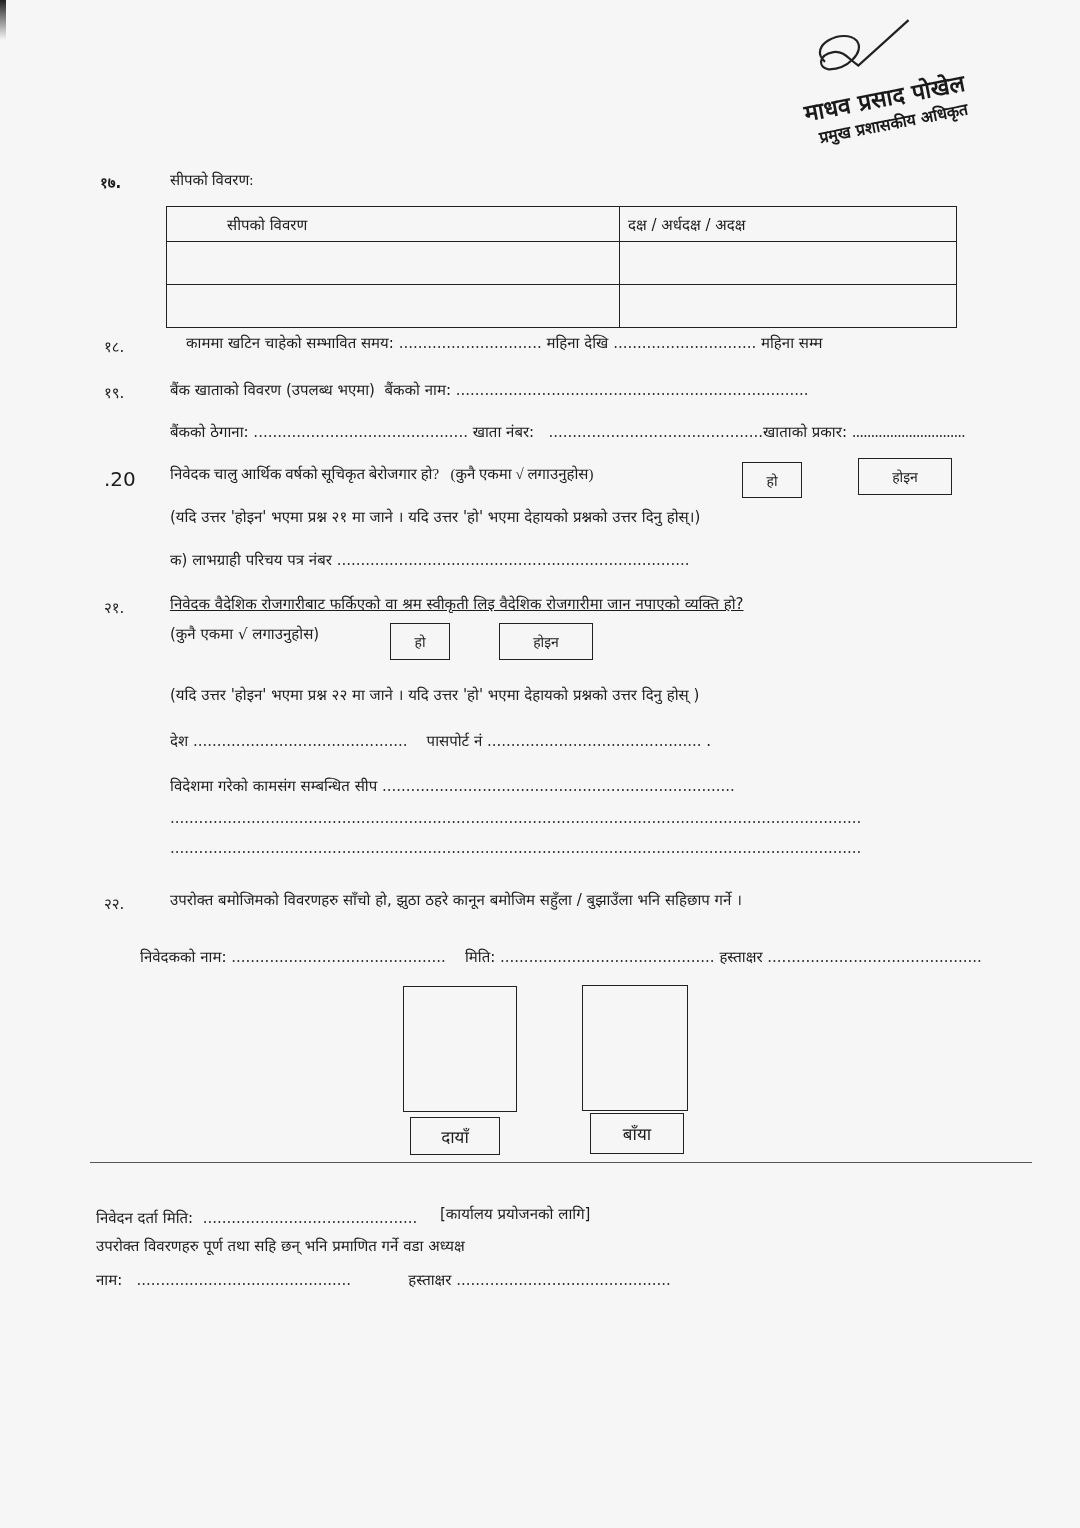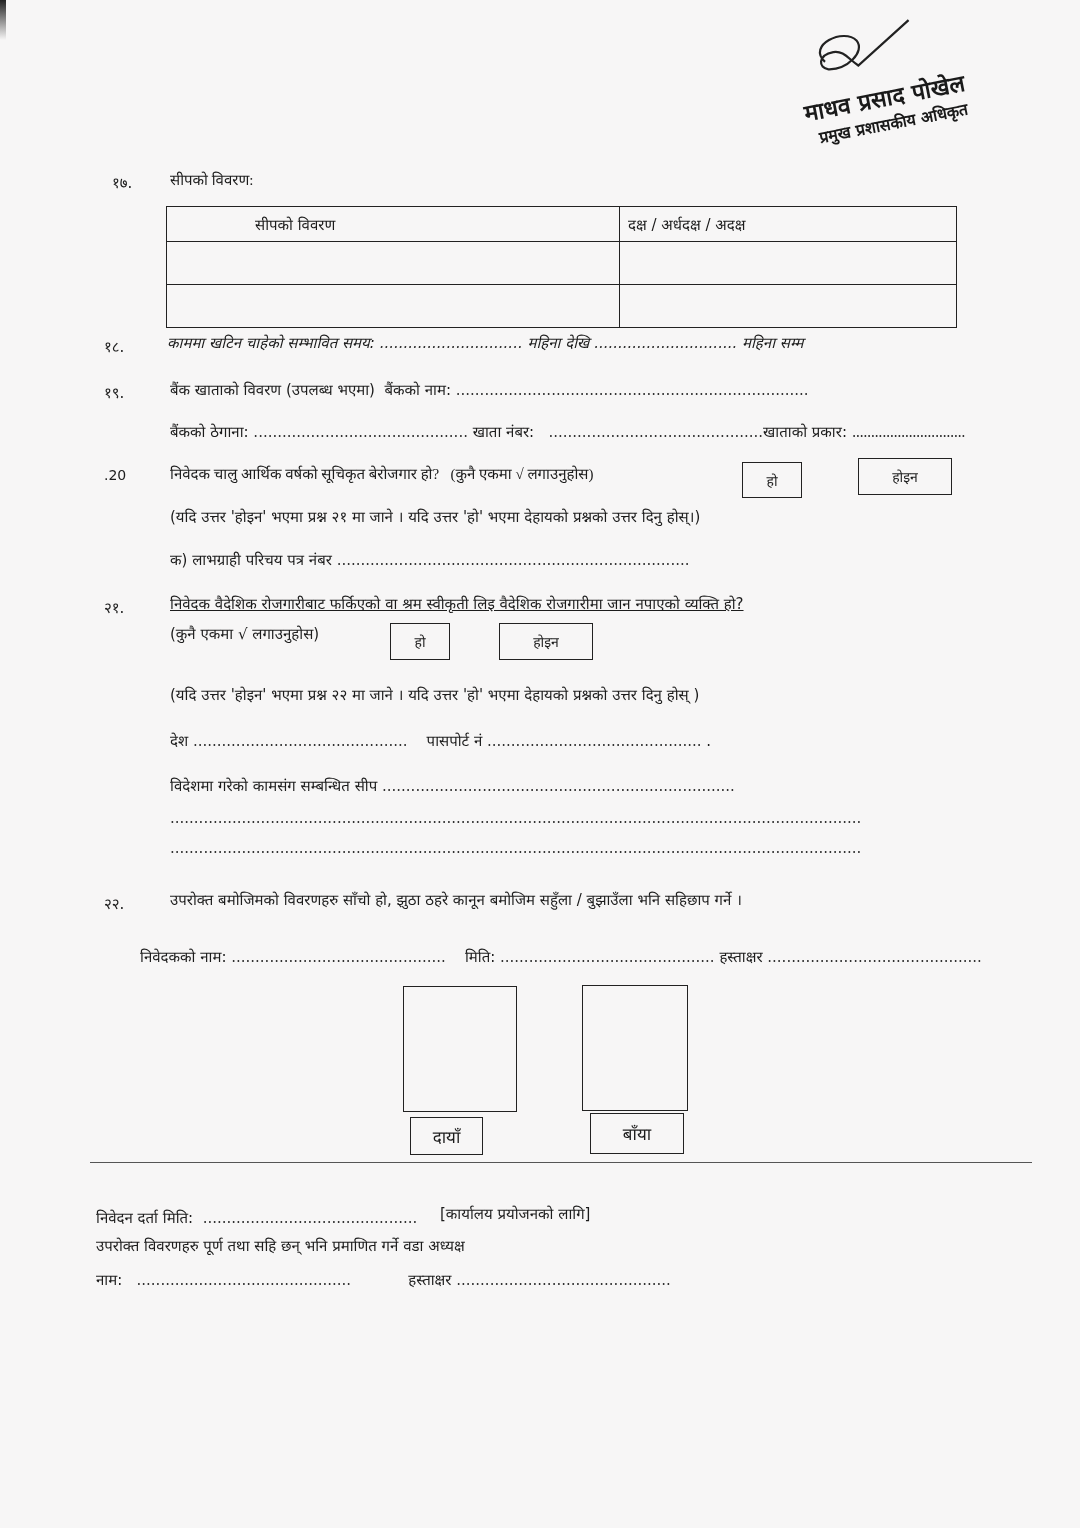--- a/index.html
+++ b/index.html
@@ -36,21 +36,21 @@
   
   .skill-table {
     position: absolute; left: 166px; top: 206px; width: 790px; height: 120px;
     border-collapse: collapse; table-layout: fixed;
   }
   .skill-table td, .skill-table th {
     border: 1.5px solid #222; font-weight: normal; font-size: 15px;
     text-align: left; vertical-align: middle; padding: 0 8px;
   }
   .skill-table th { height: 34px; }
-  .skill-table th.c1 { padding-left: 88px; }
+  .skill-table th.c1 { padding-left: 60px; }
   .skill-table td { height: 42px; }
 
   
   .optbox {
     position: absolute; border: 1.5px solid #222; background: transparent;
     font-size: 14px; display: flex; align-items: center; justify-content: center;
     box-sizing: border-box; cursor: pointer;
   }
 
   .fp-box { position: absolute; border: 1.5px solid #222; box-sizing: border-box; }
@@ -66,21 +66,21 @@
 <div class="page-edge"></div>
 
 <div class="stamp">
   <svg class="stamp-sig" viewBox="0 0 120 60">
     <path d="M20 30 C5 10, 45 0, 55 15 C62 28, 40 42, 22 38 C12 35, 14 22, 30 22 C40 22, 44 32, 52 40 L110 5" fill="none" stroke="#222" stroke-width="2.2"></path>
   </svg>
   <div class="stamp-name">माधव प्रसाद पोखेल</div>
   <div class="stamp-title">प्रमुख प्रशासकीय अधिकृत</div>
 </div>
 
-<div class="abs num" style="left:112px;top:172px;">१७.</div>
+<div class="abs num" style="left:100px;top:172px;font-weight:bold;">१७.</div>
 <div class="abs txt" style="left:170px;top:170px;font-family:Liberation Serif, serif;">सीपको विवरण:</div>
 
 <table class="skill-table">
   <colgroup>
       <col style="width:453px">
       <col style="width:337px">
     </colgroup>
   <tbody>
       <tr>
     <th class="c1">सीपको विवरण</th>
@@ -91,21 +91,21 @@
     <td></td>
   </tr>
   <tr>
     <td></td>
     <td></td>
   </tr>
 </tbody>
   </table>
 
 <div class="abs num" style="left:104px;top:336px;">१८.</div>
-<div class="abs txt" style="left:167px;top:333px;font-style:italic;">
+<div class="abs txt" style="left:186px;top:333px;">
   <span>काममा खटिन चाहेको सम्भावित समय:</span>
   <span class="dots">..............................</span>
   <span>महिना देखि</span>
   <span class="dots">..............................</span>
   <span>महिना सम्म</span>
 </div>
 
 <div class="abs num" style="left:104px;top:382px;">१९.</div>
 <div class="abs txt" style="left:170px;top:380px;">
   <span>बैंक खाताको विवरण (उपलब्ध भएमा)</span>&nbsp;
@@ -113,21 +113,21 @@
   <span class="dots">..........................................................................</span>
 </div>
 <div class="abs txt" style="left:170px;top:422px;">
   <span>बैंकको ठेगाना:</span>
   <span class="dots">.............................................</span>
   <span>खाता नंबर:</span>&nbsp;&nbsp;
   <span class="dots">.............................................</span><span>खाताको प्रकार:</span>
   <span class="dots" style="letter-spacing:-1px">..............................</span>
 </div>
 
-<div class="abs num" style="left:104px;top:467px;font-size:14px;">.20</div>
+<div class="abs num" style="left:104px;top:467px;font-size:20px;">.20</div>
 <div class="abs txt" style="left:170px;top:464px;font-family:Liberation Serif, serif;">
   <span>निवेदक चालु आर्थिक वर्षको सूचिकृत बेरोजगार हो?</span>&nbsp;&nbsp;
   <span>(कुनै एकमा √ लगाउनुहोस)</span>
 </div>
 <div class="optbox" style="left:742px;top:462px;width:60px;height:36px;">हो</div>
 <div class="optbox" style="left:858px;top:458px;width:94px;height:37px;">होइन</div>
 <div class="abs txt" style="left:170px;top:507px;text-align:right;">(यदि उत्तर 'होइन' भएमा प्रश्न २१ मा जाने । यदि उत्तर 'हो' भएमा देहायको प्रश्नको उत्तर दिनु होस्।)</div>
 <div class="abs txt" style="left:170px;top:550px;">
   <span>क) लाभग्राही परिचय पत्र नंबर</span>
   <span class="dots">..........................................................................</span>
@@ -158,21 +158,21 @@
 <div class="abs txt" style="left:104px;top:947px;margin-left:36px;">
   <span>निवेदकको नाम:</span>
   <span class="dots">.............................................</span>&nbsp;&nbsp;&nbsp;
   <span>मिति:</span>
   <span class="dots">.............................................</span>
   <span>हस्ताक्षर</span>
   <span class="dots">.............................................</span>
 </div>
 
 <div class="fp-box" style="left:403px;top:986px;width:114px;height:126px;"></div>
-<div class="fp-label" style="left:410px;top:1117px;width:73px;height:38px;">दायाँ</div>
+<div class="fp-label" style="left:410px;top:1117px;width:90px;height:38px;">दायाँ</div>
 <div class="fp-box" style="left:582px;top:985px;width:106px;height:126px;"></div>
 <div class="fp-label" style="left:590px;top:1113px;width:94px;height:41px;">बाँया</div>
 
 <div class="rule"></div>
 
 <div class="abs txt" style="left:440px;top:1177px;margin-top:27px;">[कार्यालय प्रयोजनको लागि]</div>
 <div class="abs txt" style="left:96px;top:1208px;">
   <span>निवेदन दर्ता मिति:</span>&nbsp;
   <span class="dots">.............................................</span>
 </div>

